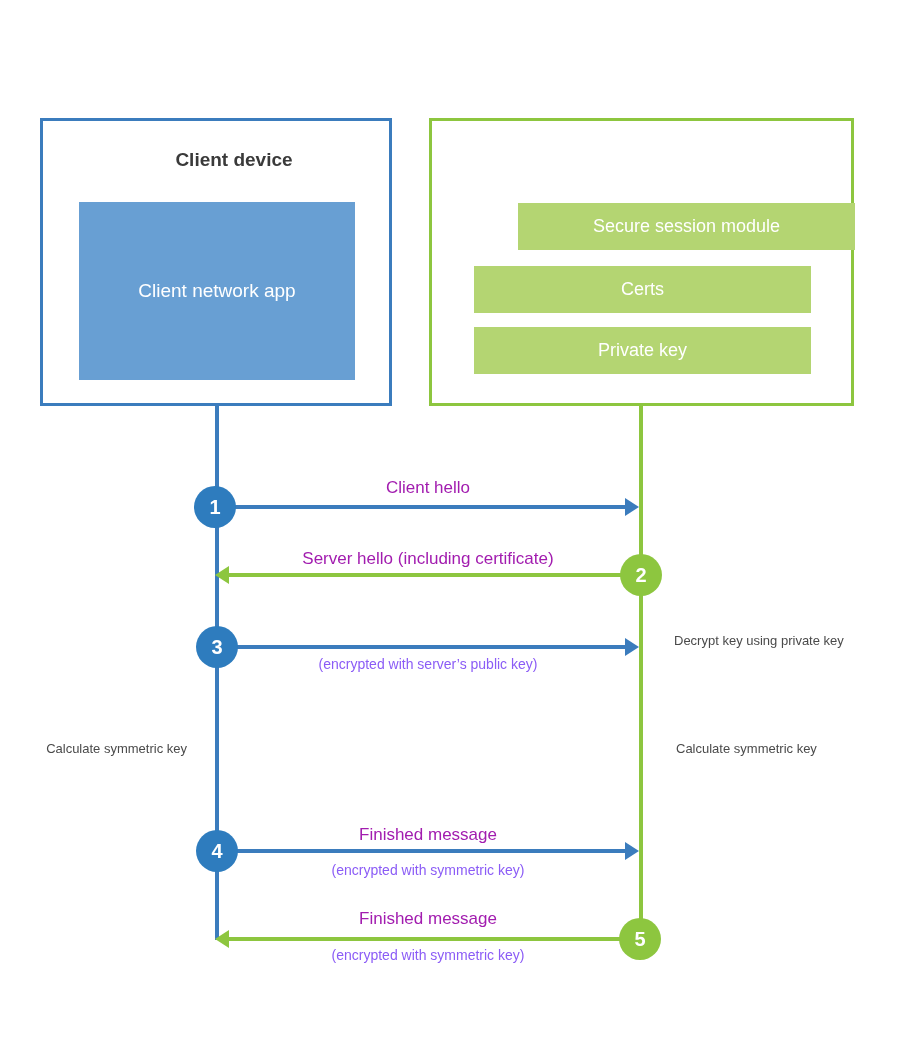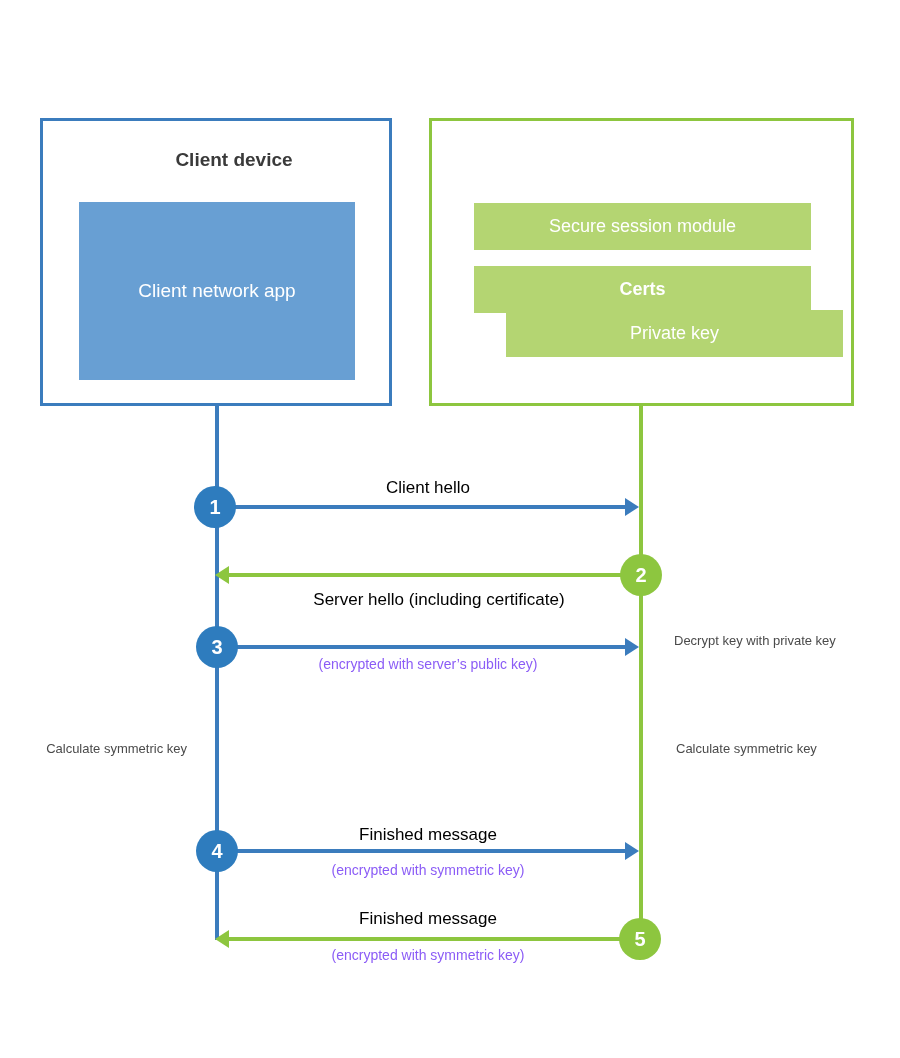--- a/index.html
+++ b/index.html
@@ -84,23 +84,23 @@
     width: 337px;
     height: 47px;
     background: #b4d572;
     color: #ffffff;
     font-size: 18px;
     display: flex;
     align-items: center;
     justify-content: center;
     text-align: center;
   }
-  #server-module-0 { top: 82px; }
-  #server-module-1 { top: 145px; font-weight: bold; }
-  #server-module-2 { top: 189px; margin-left: 32px; }
+  #server-module-0 { top: 82px; margin-left: 44px; }
+  #server-module-1 { top: 145px; }
+  #server-module-2 { top: 206px; }
 
   
   .lifeline {
     position: absolute;
     width: 4px;
   }
   #client-lifeline {
     left: 215px;
     top: 406px;
     height: 534px;
@@ -144,21 +144,21 @@
     justify-content: center;
   }
   .badge-blue { background: #2e7cbe; }
   .badge-green { background: #8dc63f; }
 
   
   .msg-label {
     position: absolute;
     text-align: center;
     font-size: 17px;
-    color: #000000;
+    color: #a21caf;
     white-space: nowrap;
   }
   .msg-sublabel {
     position: absolute;
     text-align: center;
     font-size: 14px;
     color: #8b5cf6;
     white-space: nowrap;
   }
   .side-note {
@@ -188,31 +188,31 @@
   </div>
 
   <div class="lifeline" id="client-lifeline"></div>
   <div class="lifeline" id="server-lifeline"></div>
 
   <div class="msg-label" style="left:217px; top:478px; width:422px;">Client hello</div>
   <div class="arrow-line arrow-blue" style="left:217px; top:505px; width:410px;"></div>
   <div class="arrow-head head-right-blue" style="left:625px; top:498px;"></div>
   <div class="step-badge badge-blue" style="left:194px; top:486px;">1</div>
 
-  <div class="msg-label" style="left:228px; top:549px; width:422px;margin-top:41px;">Server hello (including certificate)</div>
+  <div class="msg-label" style="left:217px; top:549px; width:422px;">Server hello (including certificate)</div>
   <div class="arrow-line arrow-green" style="left:228px; top:573px; width:411px;"></div>
   <div class="arrow-head head-left-green" style="left:215px; top:566px;"></div>
   <div class="step-badge badge-green" style="left:620px; top:554px;">2</div>
 
   <div class="arrow-line arrow-blue" style="left:217px; top:645px; width:410px;"></div>
   <div class="arrow-head head-right-blue" style="left:625px; top:638px;"></div>
   <div class="msg-sublabel" style="left:217px; top:656px; width:422px;">(encrypted with server’s public key)</div>
   <div class="step-badge badge-blue" style="left:196px; top:626px;">3</div>
 
-  <div class="side-note side-note-right" style="left:674px; top:632px; width:180px;">Decrypt key with private key</div>
+  <div class="side-note side-note-right" style="left:674px; top:632px; width:180px;">Decrypt key using private key</div>
 
   <div class="side-note side-note-left" style="left:45px; top:740px; width:142px;">Calculate symmetric key</div>
   <div class="side-note side-note-right" style="left:676px; top:740px; width:170px;">Calculate symmetric key</div>
 
   <div class="msg-label" style="left:217px; top:825px; width:422px;">Finished message</div>
   <div class="arrow-line arrow-blue" style="left:217px; top:849px; width:410px;"></div>
   <div class="arrow-head head-right-blue" style="left:625px; top:842px;"></div>
   <div class="msg-sublabel" style="left:217px; top:862px; width:422px;">(encrypted with symmetric key)</div>
   <div class="step-badge badge-blue" style="left:196px; top:830px;">4</div>
 

